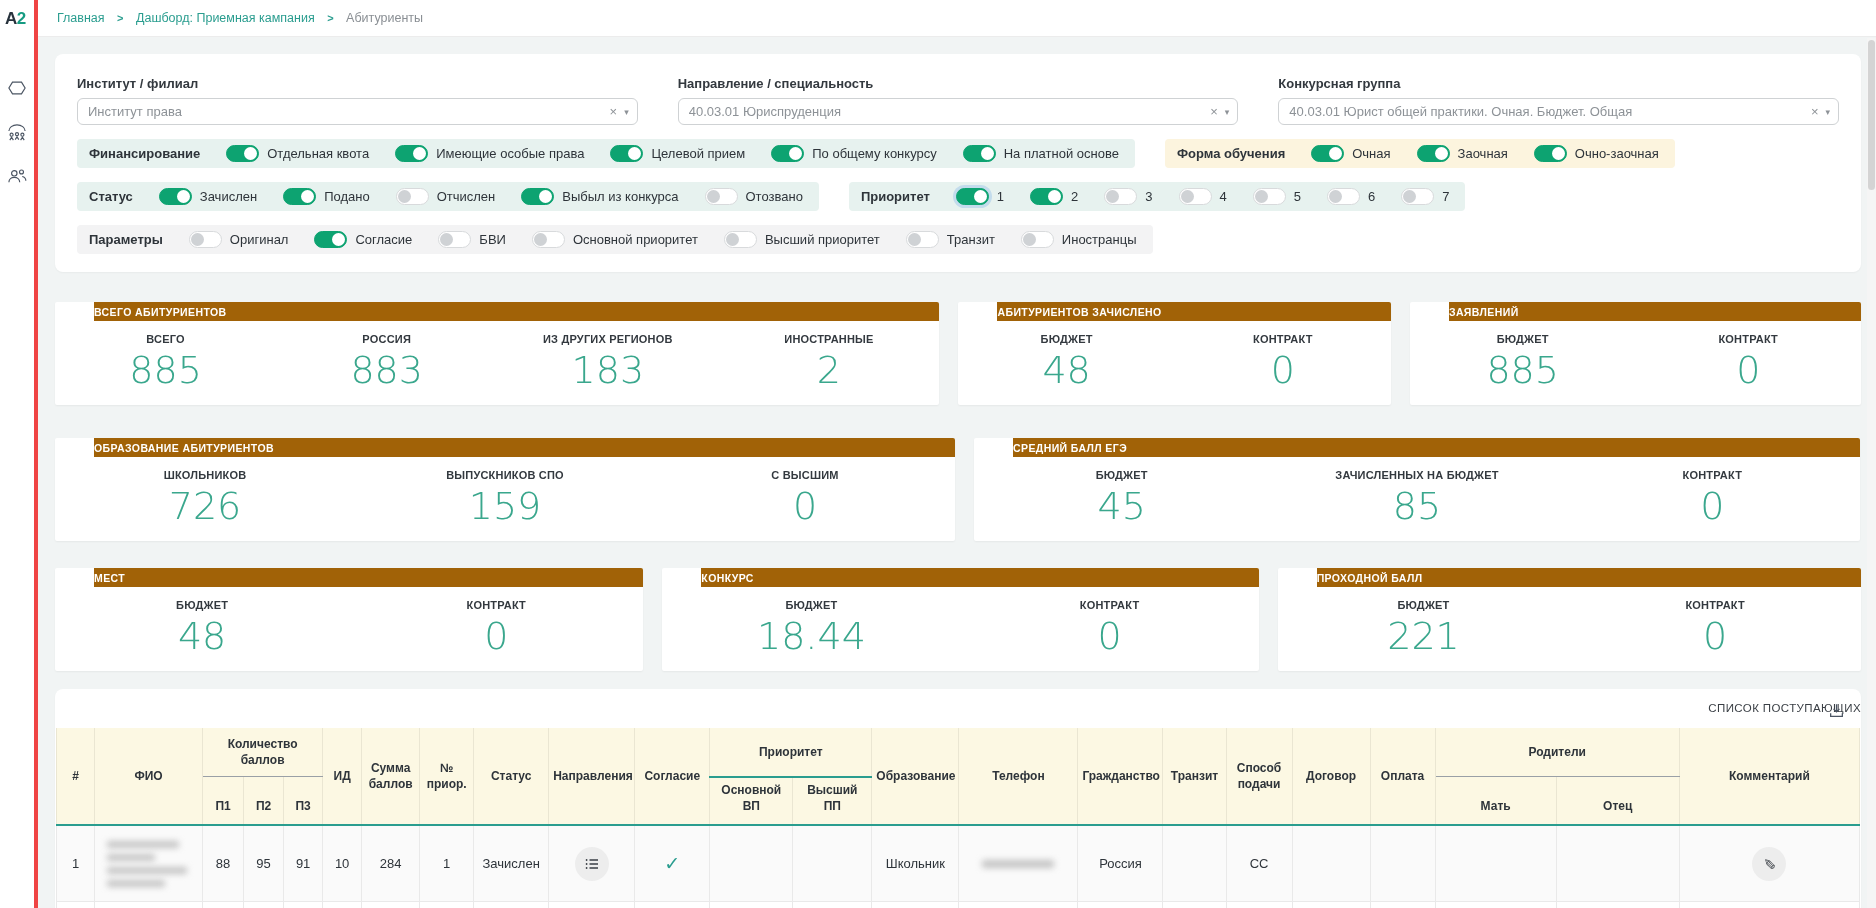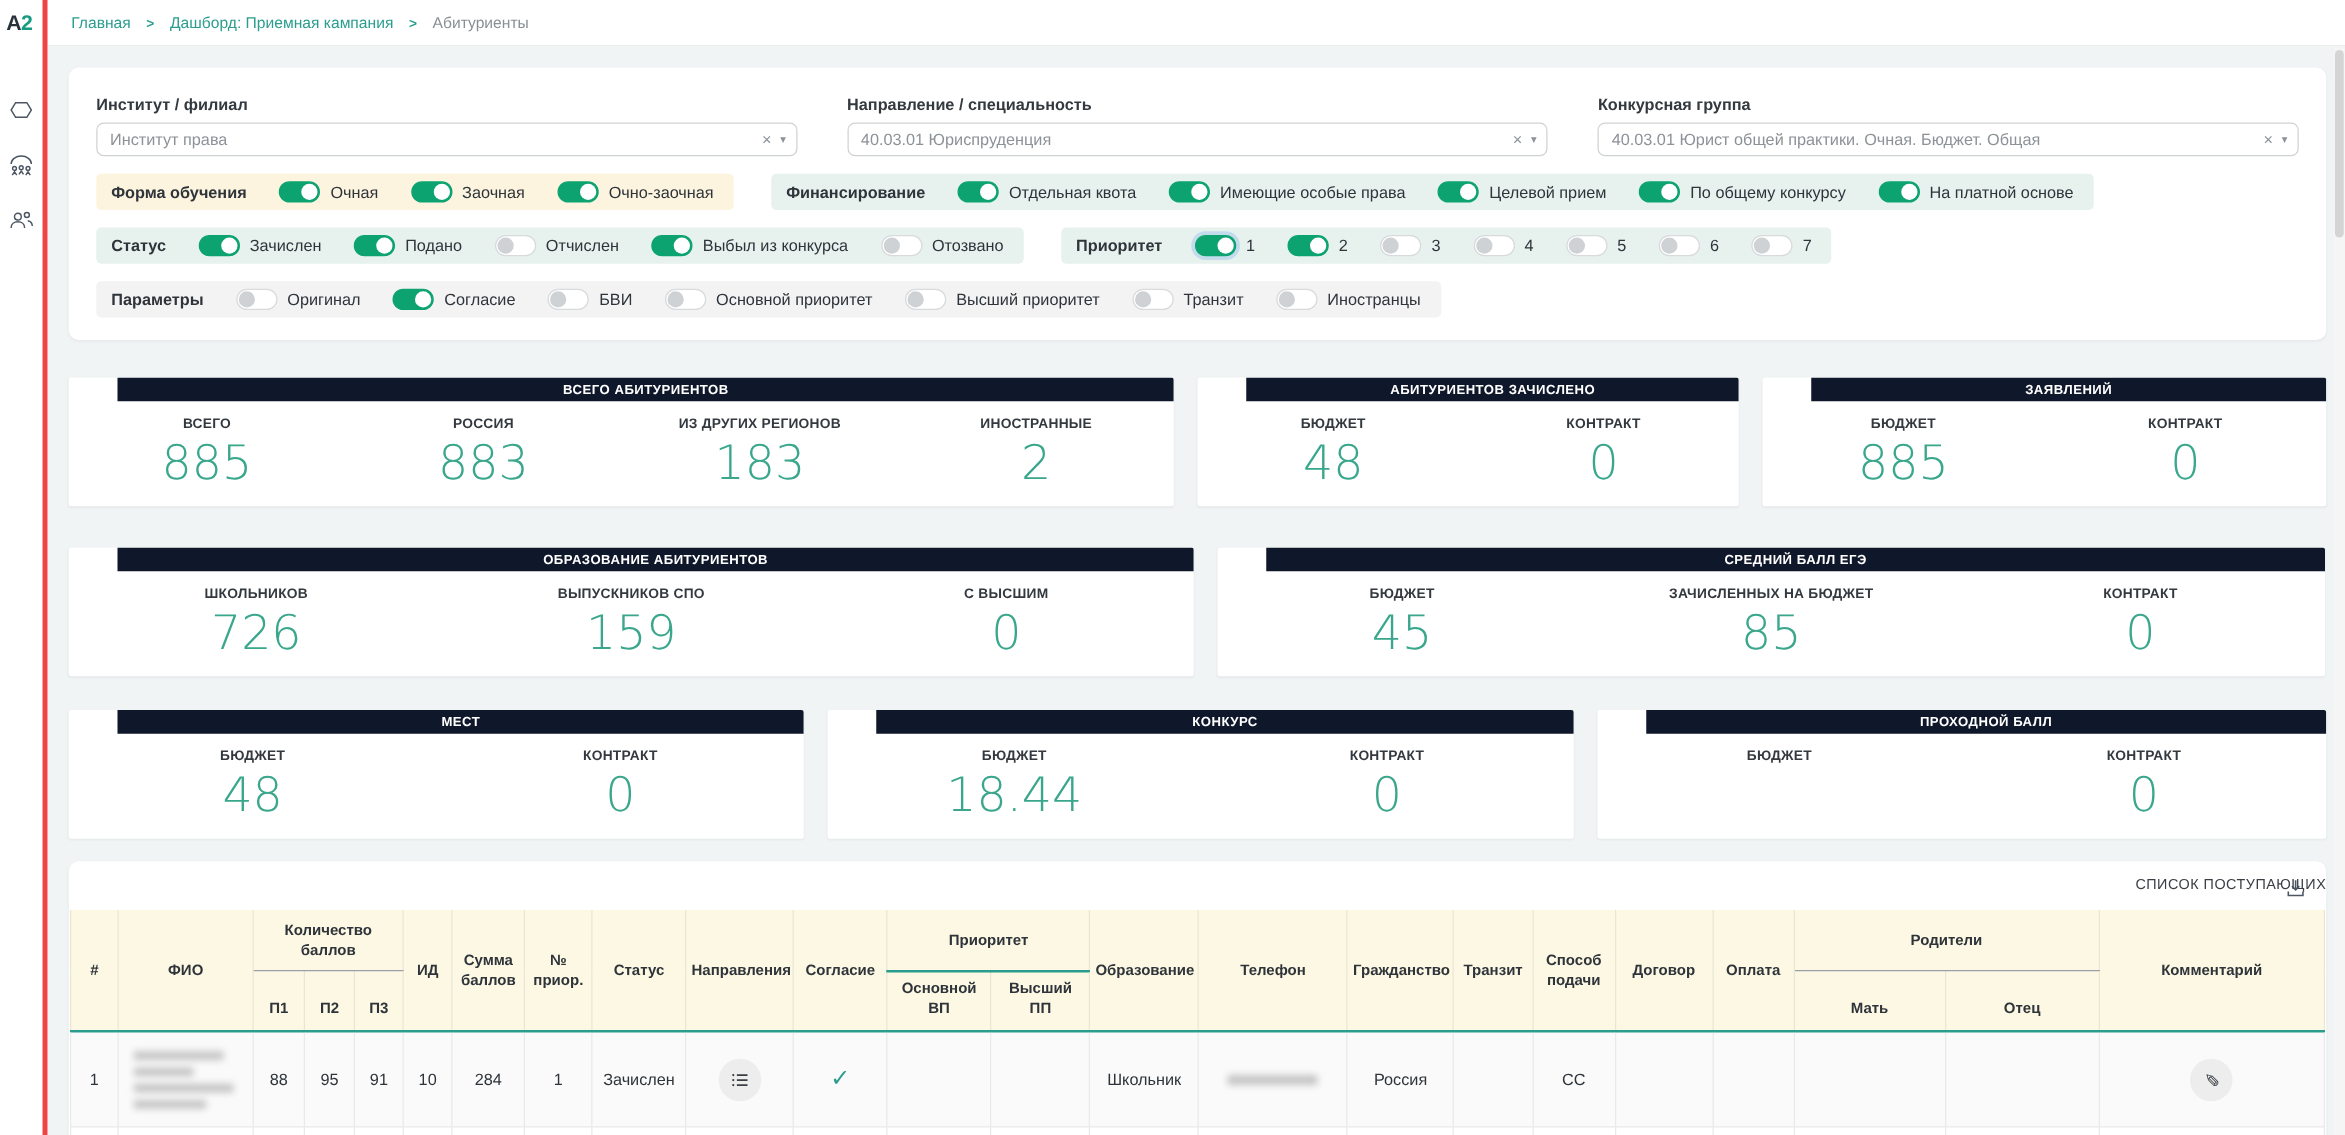--- a/index.html
+++ b/index.html
@@ -45,21 +45,21 @@
   .tg-item .lbl { font-size:13px; color:#2e343a; }
   .switch { position:relative; width:33px; height:17px; border-radius:9px; background:#fff; border:1px solid #d8dadc; display:inline-block; }
   .switch::after { content:""; position:absolute; top:1px; left:1px; width:13px; height:13px; border-radius:50%; background:#cfd2d5; }
   .switch.on { background:#0da371; border-color:#0da371; }
   .switch.on::after { left:auto; right:1px; background:#fff; }
   .switch.focus { box-shadow:0 0 0 3px #c3dcec; }
 
   
   .cards-row { display:flex; gap:19px; margin-top:30px; }
   .stat-card { border-radius:2px; overflow:hidden; background:#fff; box-shadow:0 1px 2px rgba(0,0,0,.05); }
-  .stat-head { background:#0f172a; color:#fff; font-size:10.5px; font-weight:700; letter-spacing:.4px; text-align:center; padding:4px 0 3px;margin-left:39px; }
+  .stat-head { background:#a16207; color:#fff; font-size:10.5px; font-weight:700; letter-spacing:.4px; text-align:left; padding:4px 0 3px;margin-left:39px; }
   .stat-body { display:flex; padding:12px 0 14px; }
   .stat-cell { flex:1; text-align:center; }
   .stat-lbl { font-size:11px; font-weight:700; color:#33393f; letter-spacing:.2px; }
   .stat-val { font-size:38px; font-weight:200; color:#3aa78d; margin-top:6px; line-height:1.05; font-family:"DejaVu Sans",sans-serif; }
 
   
   .table-card { margin-top:18px; padding:9px 0 0 0; border-radius:8px 8px 0 0; }
   .tbl-titlebar { position:relative; height:24px; }
   .tbl-title { text-align:right; font-size:11.5px; letter-spacing:.4px; color:#3a3f45; padding-top:4px; }
   .dl-btn { position:absolute; right:14px; top:2px; width:22px; height:22px; display:flex; align-items:center; justify-content:center; cursor:pointer; }
@@ -151,56 +151,56 @@
           <div class="sel-label">Конкурсная группа</div>
           <div class="selectbox">
             <span class="val">40.03.01 Юрист общей практики. Очная. Бюджет. Общая</span>
             <span class="clr">×</span>
             <span class="car">▾</span>
           </div>
         </div>
       </div>
 
       <div class="tg-row">
+        <div class="tg-group mint">
+          <span class="tg-title">Финансирование</span>
+          <span class="tg-item">
+              <span class="switch on"></span>
+              <span class="lbl">Отдельная квота</span>
+            </span>
+          <span class="tg-item">
+              <span class="switch on"></span>
+              <span class="lbl">Имеющие особые права</span>
+            </span>
+          <span class="tg-item">
+              <span class="switch on"></span>
+              <span class="lbl">Целевой прием</span>
+            </span>
+          <span class="tg-item">
+              <span class="switch on"></span>
+              <span class="lbl">По общему конкурсу</span>
+            </span>
+          <span class="tg-item">
+              <span class="switch on"></span>
+              <span class="lbl">На платной основе</span>
+            </span>
+        </div>
         <div class="tg-group cream">
           <span class="tg-title">Форма обучения</span>
           <span class="tg-item">
               <span class="switch on"></span>
               <span class="lbl">Очная</span>
             </span>
           <span class="tg-item">
               <span class="switch on"></span>
               <span class="lbl">Заочная</span>
             </span>
           <span class="tg-item">
               <span class="switch on"></span>
               <span class="lbl">Очно-заочная</span>
-            </span>
-        </div>
-        <div class="tg-group mint">
-          <span class="tg-title">Финансирование</span>
-          <span class="tg-item">
-              <span class="switch on"></span>
-              <span class="lbl">Отдельная квота</span>
-            </span>
-          <span class="tg-item">
-              <span class="switch on"></span>
-              <span class="lbl">Имеющие особые права</span>
-            </span>
-          <span class="tg-item">
-              <span class="switch on"></span>
-              <span class="lbl">Целевой прием</span>
-            </span>
-          <span class="tg-item">
-              <span class="switch on"></span>
-              <span class="lbl">По общему конкурсу</span>
-            </span>
-          <span class="tg-item">
-              <span class="switch on"></span>
-              <span class="lbl">На платной основе</span>
             </span>
         </div>
       </div>
 
       <div class="tg-row">
         <div class="tg-group mint">
           <span class="tg-title">Статус</span>
           <span class="tg-item">
               <span class="switch on"></span>
               <span class="lbl">Зачислен</span>
@@ -402,20 +402,21 @@
               <div class="stat-lbl">КОНТРАКТ</div>
               <div class="stat-val">0</div>
             </div>
         </div>
       </div>
       <div class="stat-card" style="width:585px">
         <div class="stat-head">ПРОХОДНОЙ БАЛЛ</div>
         <div class="stat-body">
           <div class="stat-cell">
               <div class="stat-lbl">БЮДЖЕТ</div>
+              <div class="stat-val">221</div>
             </div>
           <div class="stat-cell">
               <div class="stat-lbl">КОНТРАКТ</div>
               <div class="stat-val">0</div>
             </div>
         </div>
       </div>
     </div>
 
     <div class="card table-card">

